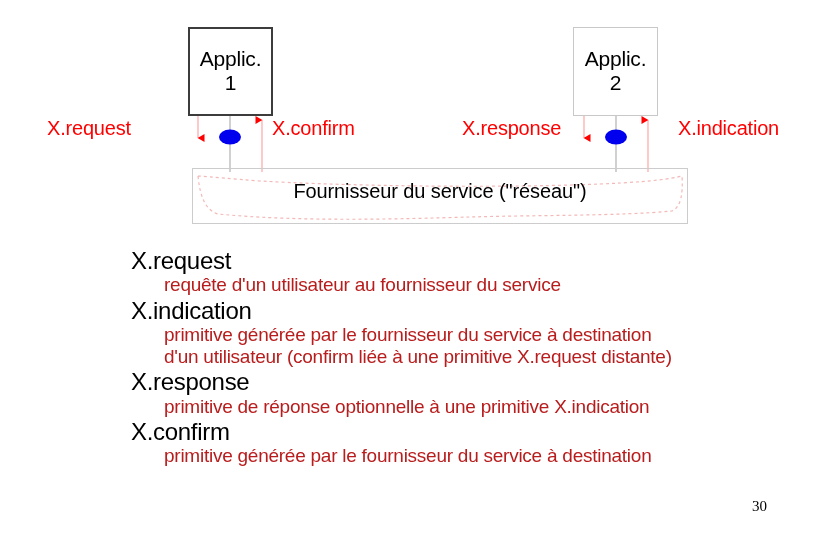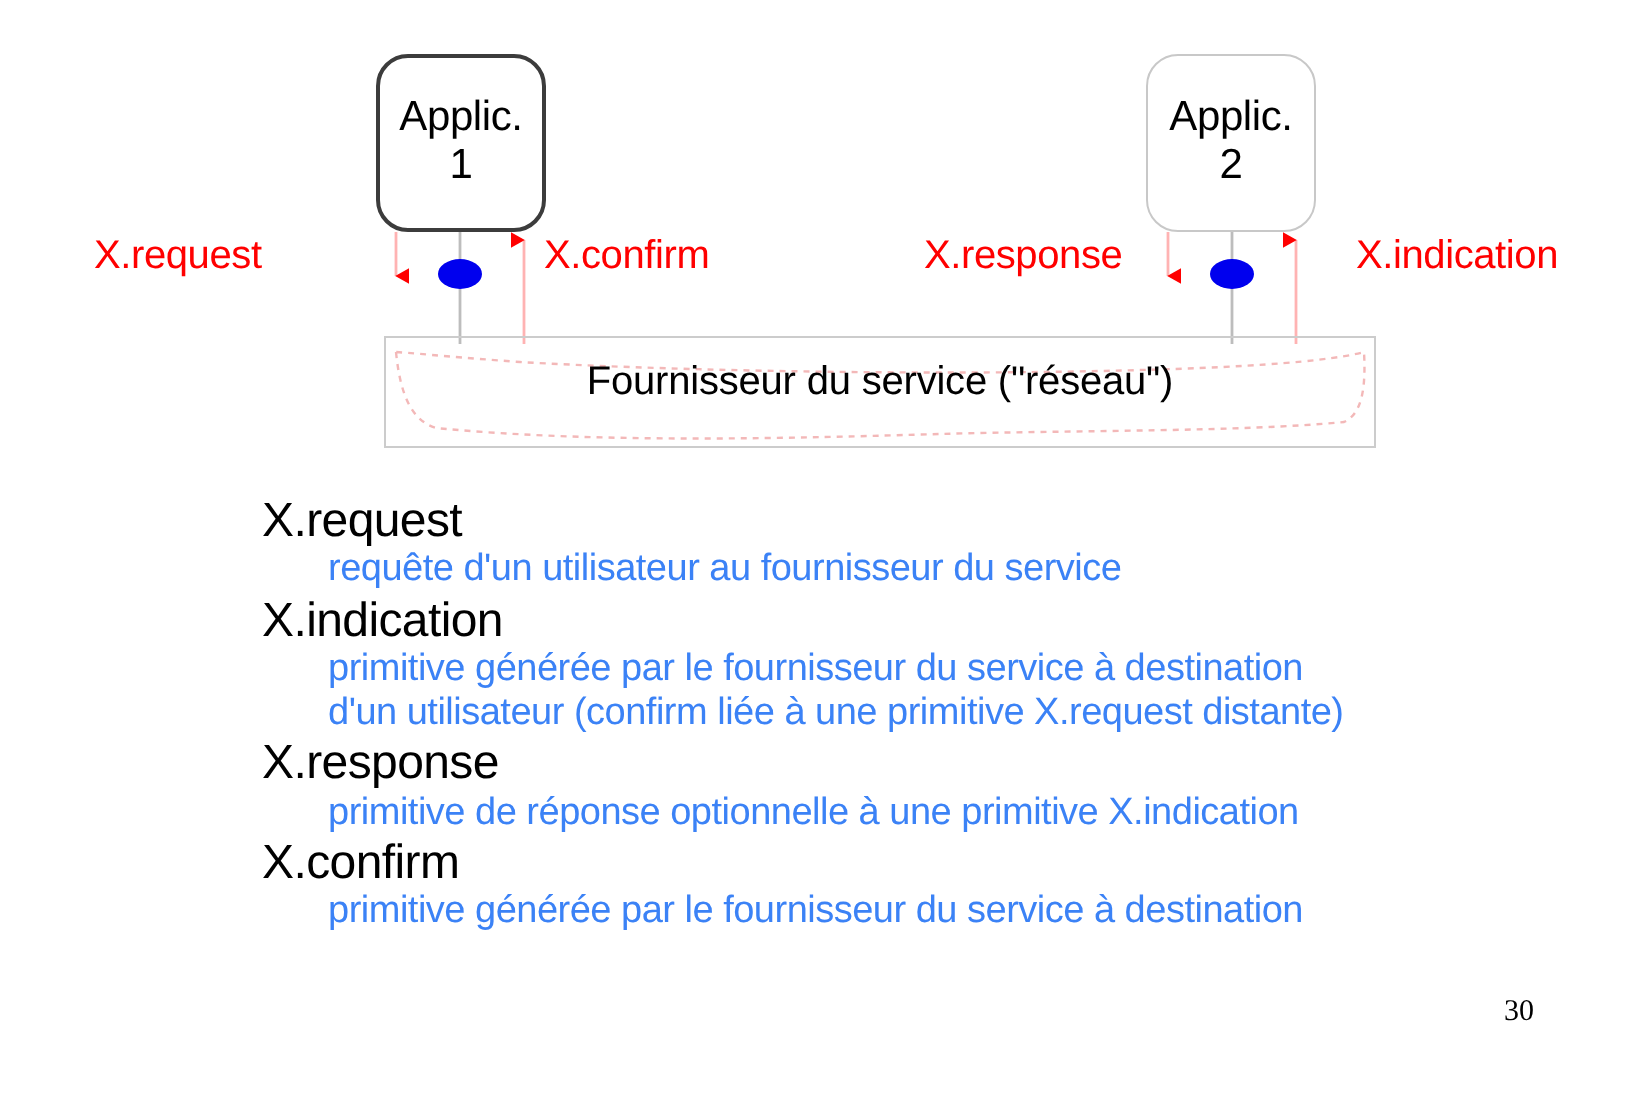--- a/index.html
+++ b/index.html
@@ -39,21 +39,20 @@
     box-sizing: border-box;
     background: #ffffff;
     display: flex;
     flex-direction: column;
     align-items: center;
     justify-content: center;
     line-height: 1.08;
     font-size: 21px;
     color: #000000;
     letter-spacing: -0.2px;
-    border-radius: 16px;
   }
   #app-box-1 {
     left: 188px;
     top: 27px;
     width: 85px;
     height: 89px;
     border: 2px solid #3c3c3c;
   }
   #app-box-2 {
     left: 573px;
@@ -107,21 +106,21 @@
   .term {
     font-size: 24px;
     line-height: 1.14;
     color: #000000;
     letter-spacing: -0.3px;
     white-space: nowrap;
   }
   .desc {
     font-size: 19px;
     line-height: 1.17;
-    color: #3b82f6;
+    color: #b91c1c;
     margin-left: 33px;
     letter-spacing: -0.25px;
     white-space: nowrap;
   }
 
   #page-number {
     position: absolute;
     left: 752px;
     top: 498px;
     font-family: "Liberation Serif", serif;

